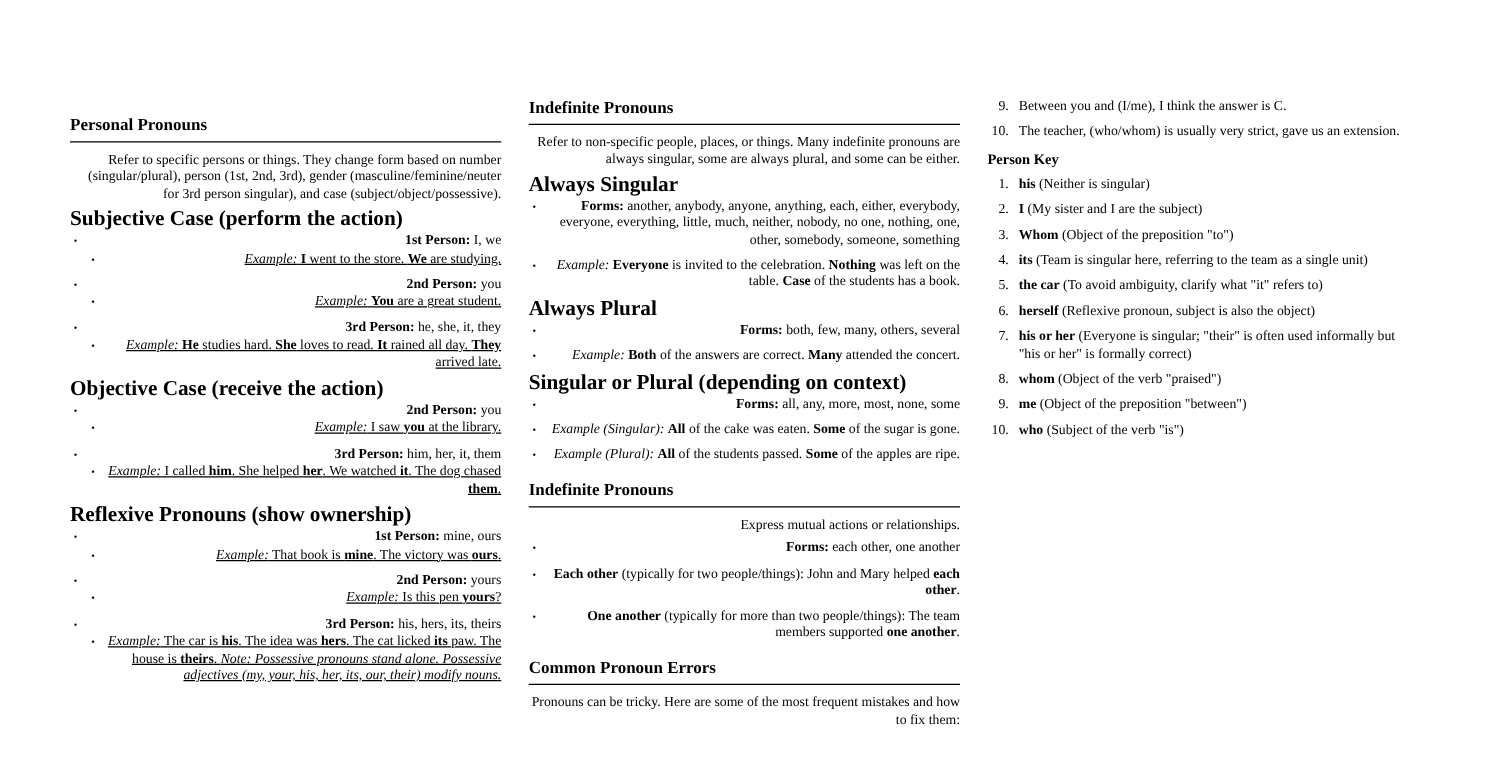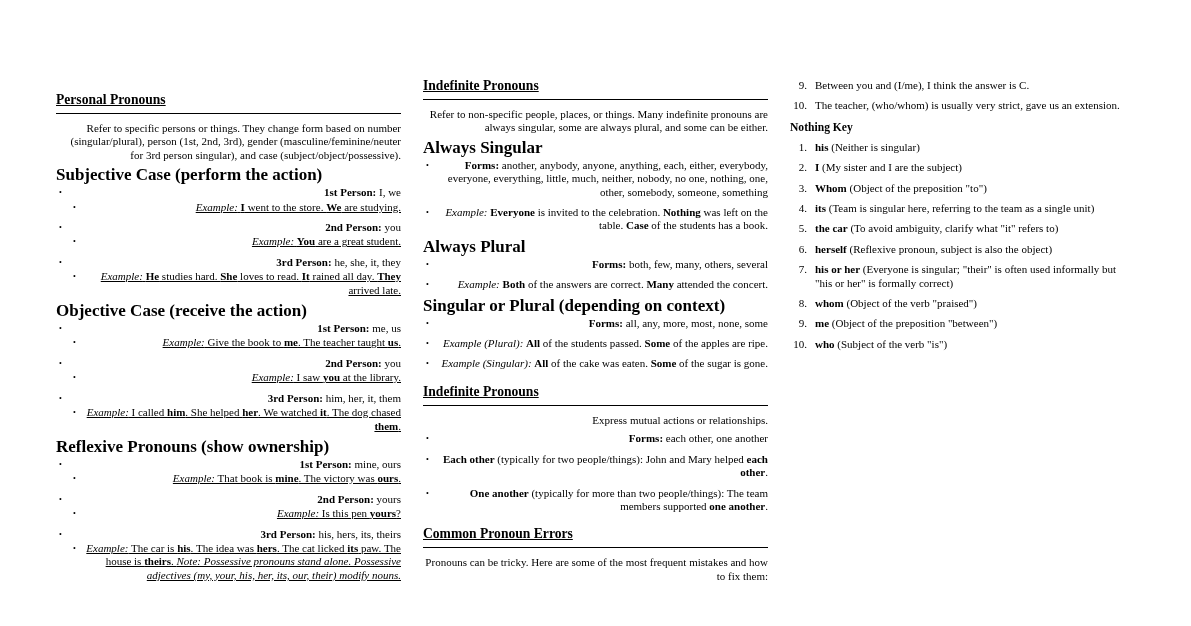--- a/index.html
+++ b/index.html
@@ -7,21 +7,21 @@
     width:1191px;height:626px;overflow:hidden;background:#ffffff;
     font-family:"Liberation Serif","DejaVu Serif",serif;color:#000;
   }
   .page{position:relative;width:1191px;height:626px;background:#ffffff;}
   .col{position:absolute;width:345px;font-size:11px;line-height:13.4px;}
   #col1{left:56px;top:92px;}
   #col2{left:423px;top:78px;}
   #col3{left:790px;top:79px;}
   h2.sec{
     font-size:13.6px;line-height:16px;font-weight:bold;
-    margin:0 0 8px 0;padding:0 0 5px 0;border-bottom:1.7px solid #000;text-decoration:underline;
+    margin:0 0 8px 0;padding:0 0 5px 0;border-bottom:1.7px solid #000;
   }
   h2.mt{margin-top:13px;}
   p.intro{margin:0 0 5px 0;text-align:right;}
   h3.sub{font-size:17px;line-height:14px;font-weight:bold;margin:6px 0 4px 0;}
   .blist{margin:0;padding:0;text-align:right;}
   .li1{position:relative;padding-left:12px;margin:0 0 7px 0;}
   .li1::before{content:"\2022";position:absolute;left:3px;top:0;font-size:8px;line-height:13.4px;}
   .ex{position:relative;padding-left:13px;margin-top:1px;text-decoration:underline;}
   .ex::before{content:"\2022";position:absolute;left:5px;top:0;font-size:8px;line-height:13.4px;}
   .nrow{display:grid;grid-template-columns:17px auto;column-gap:8px;margin:0 0 7px 0;}
@@ -48,24 +48,20 @@
         <div class="ex"><span><i>Example:</i> <b>You</b> are a great student.</span></div>
       </div>
       <div class="li1">
         <span><b>3rd Person:</b> he, she, it, they</span>
         <div class="ex"><span><i>Example:</i> <b>He</b> studies hard. <b>She</b> loves to read. <b>It</b> rained all day. <b>They</b> arrived late.</span></div>
       </div>
     </div>
 
     <h3 class="sub">Objective Case (receive the action)</h3>
     <div class="blist">
-      <div class="li1">
-        <span><b>1st Person:</b> me, us</span>
-        <div class="ex"><span><i>Example:</i> Give the book to <b>me</b>. The teacher taught <b>us</b>.</span></div>
-      </div>
       <div class="li1">
         <span><b>2nd Person:</b> you</span>
         <div class="ex"><span><i>Example:</i> I saw <b>you</b> at the library.</span></div>
       </div>
       <div class="li1">
         <span><b>3rd Person:</b> him, her, it, them</span>
         <div class="ex"><span><i>Example:</i> I called <b>him</b>. She helped <b>her</b>. We watched <b>it</b>. The dog chased <b>them</b>.</span></div>
       </div>
     </div>
 
@@ -98,22 +94,22 @@
 
     <h3 class="sub">Always Plural</h3>
     <div class="blist">
       <div class="li1"><span><b>Forms:</b> both, few, many, others, several</span></div>
       <div class="li1"><span><i>Example:</i> <b>Both</b> of the answers are correct. <b>Many</b> attended the concert.</span></div>
     </div>
 
     <h3 class="sub">Singular or Plural (depending on context)</h3>
     <div class="blist">
       <div class="li1"><span><b>Forms:</b> all, any, more, most, none, some</span></div>
+      <div class="li1"><span><i>Example (Singular):</i> <b>All</b> of the cake was eaten. <b>Some</b> of the sugar is gone.</span></div>
       <div class="li1"><span><i>Example (Plural):</i> <b>All</b> of the students passed. <b>Some</b> of the apples are ripe.</span></div>
-      <div class="li1"><span><i>Example (Singular):</i> <b>All</b> of the cake was eaten. <b>Some</b> of the sugar is gone.</span></div>
     </div>
 
     <h2 class="sec mt">Indefinite Pronouns</h2>
     <p class="intro">Express mutual actions or relationships.</p>
     <div class="blist">
       <div class="li1"><span><b>Forms:</b> each other, one another</span></div>
       <div class="li1"><span><b>Each other</b> (typically for two people/things): John and Mary helped <b>each other</b>.</span></div>
       <div class="li1"><span><b>One another</b> (typically for more than two people/things): The team members supported <b>one another</b>.</span></div>
     </div>
 
@@ -124,21 +120,21 @@
   <div class="col" id="col3">
     <div class="nrow">
       <span class="nnum">9.</span>
       <span>Between you and (I/me), I think the answer is C.</span>
     </div>
     <div class="nrow">
       <span class="nnum">10.</span>
       <span>The teacher, (who/whom) is usually very strict, gave us an extension.</span>
     </div>
 
-    <h3 class="ak">Nothing Key</h3>
+    <h3 class="ak">Person Key</h3>
 
     <div class="nrow">
       <span class="nnum">1.</span>
       <span><b>his</b> (Neither is singular)</span>
     </div>
     <div class="nrow">
       <span class="nnum">2.</span>
       <span><b>I</b> (My sister and I are the subject)</span>
     </div>
     <div class="nrow">

